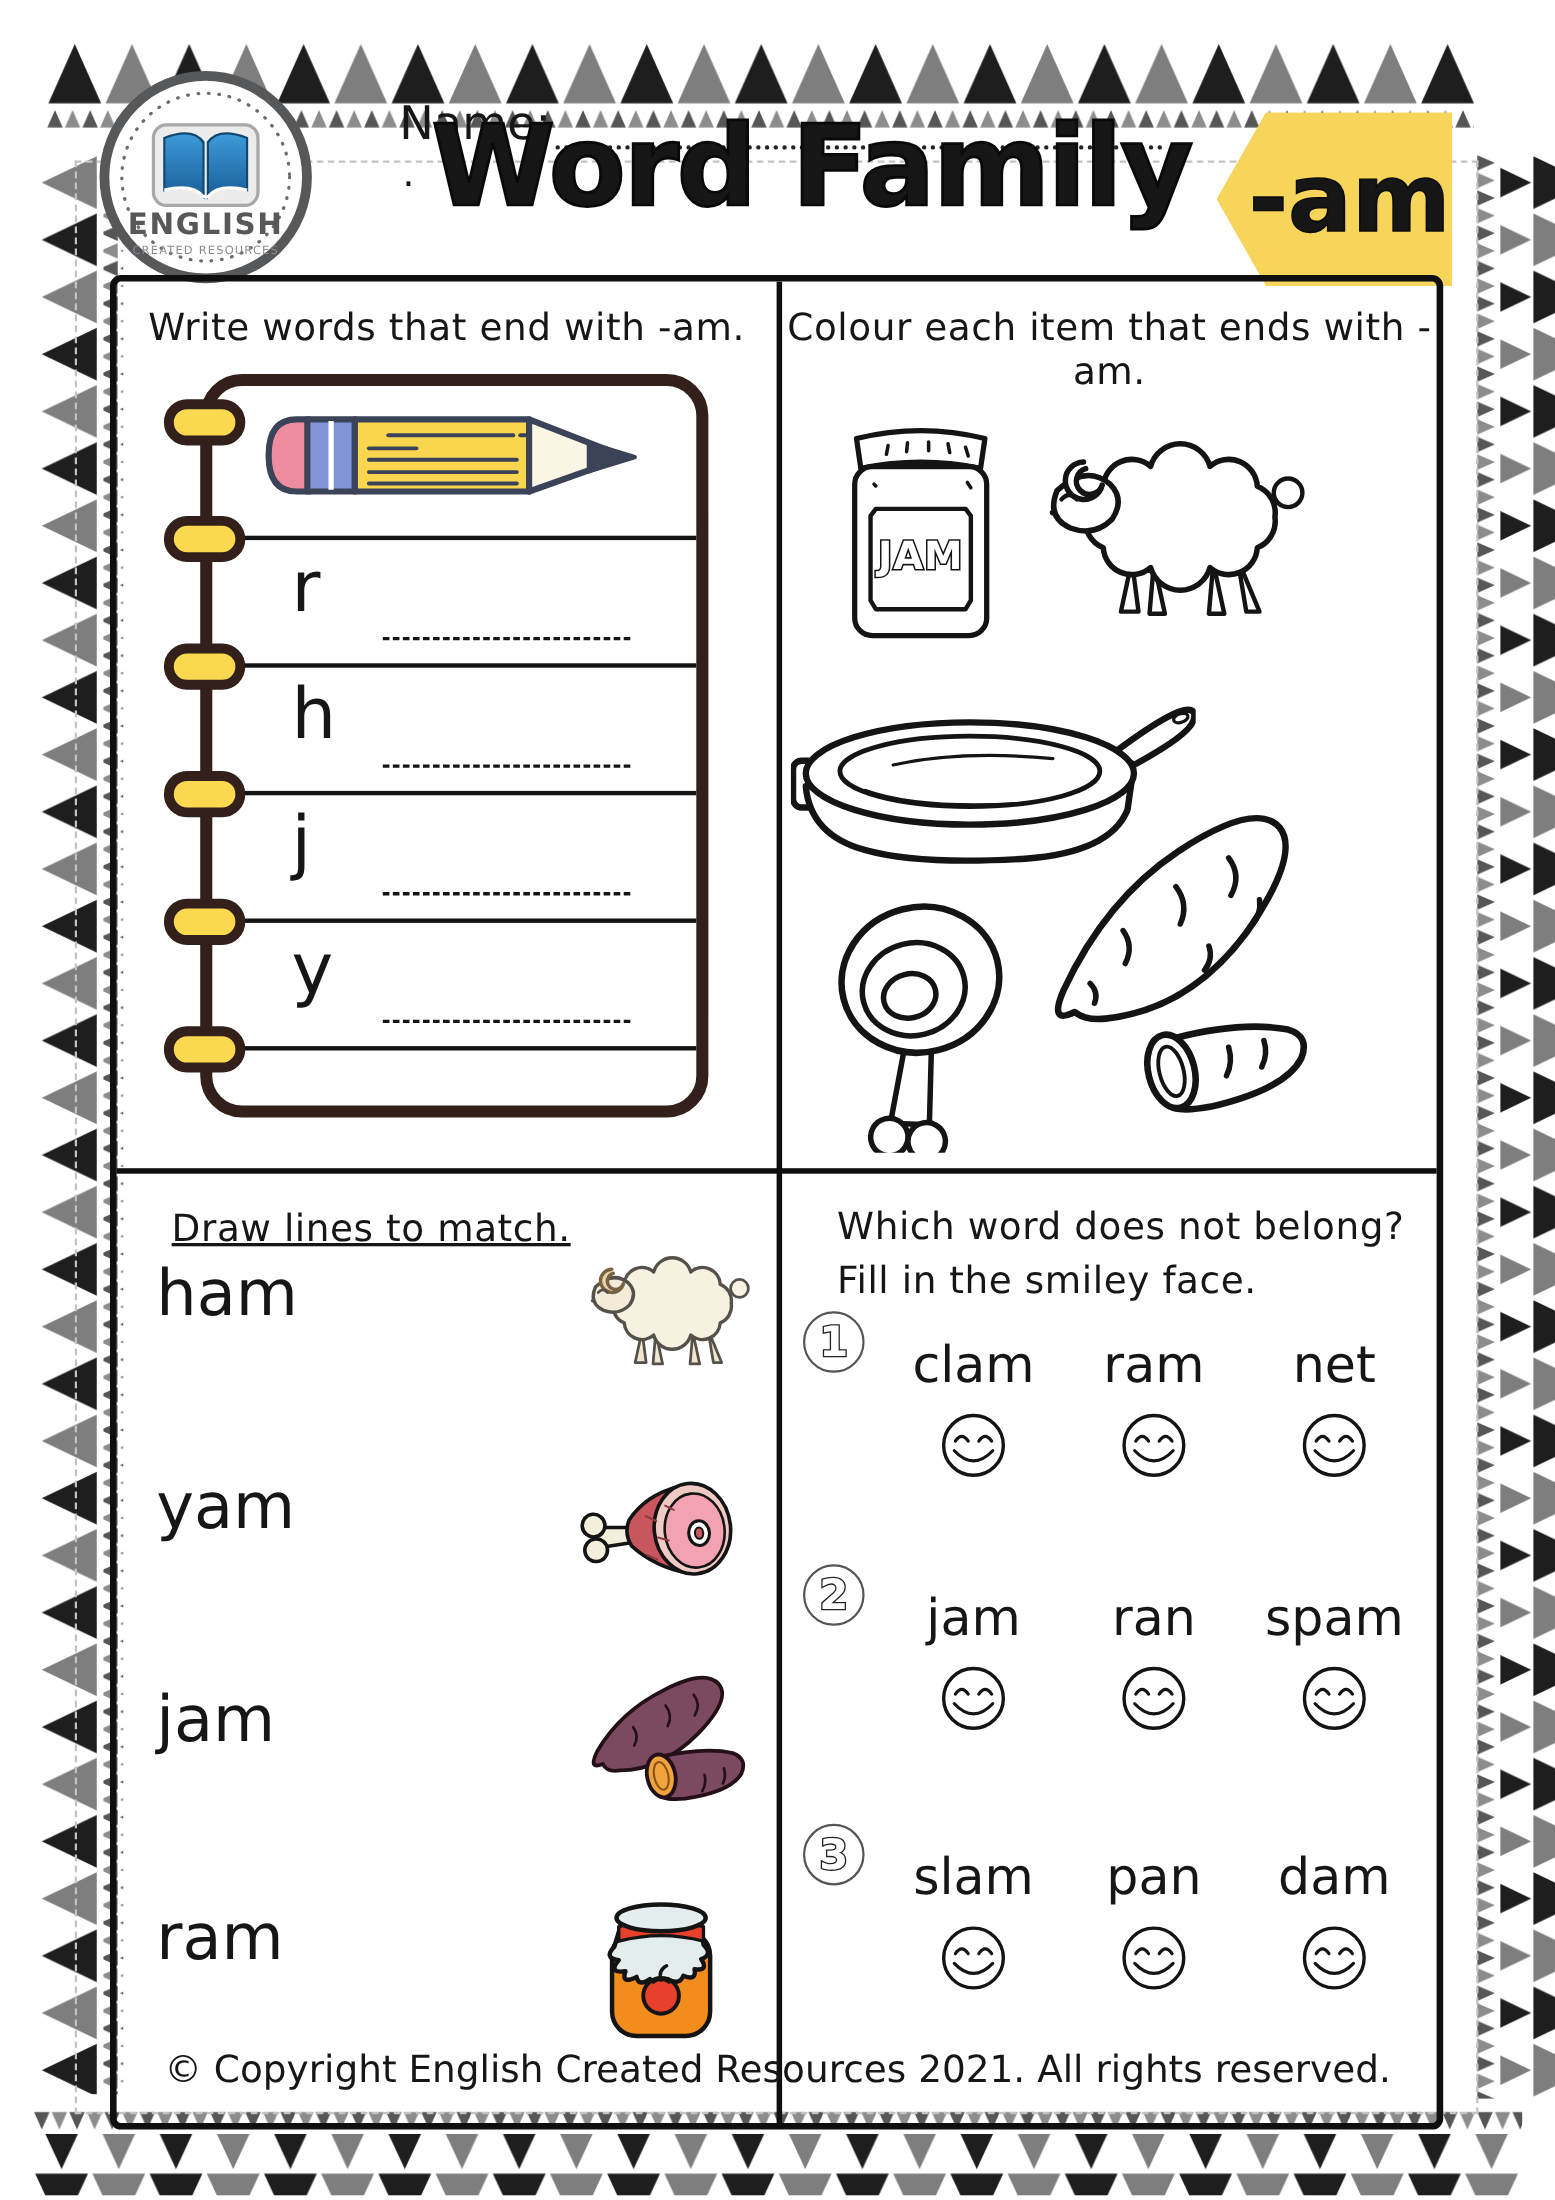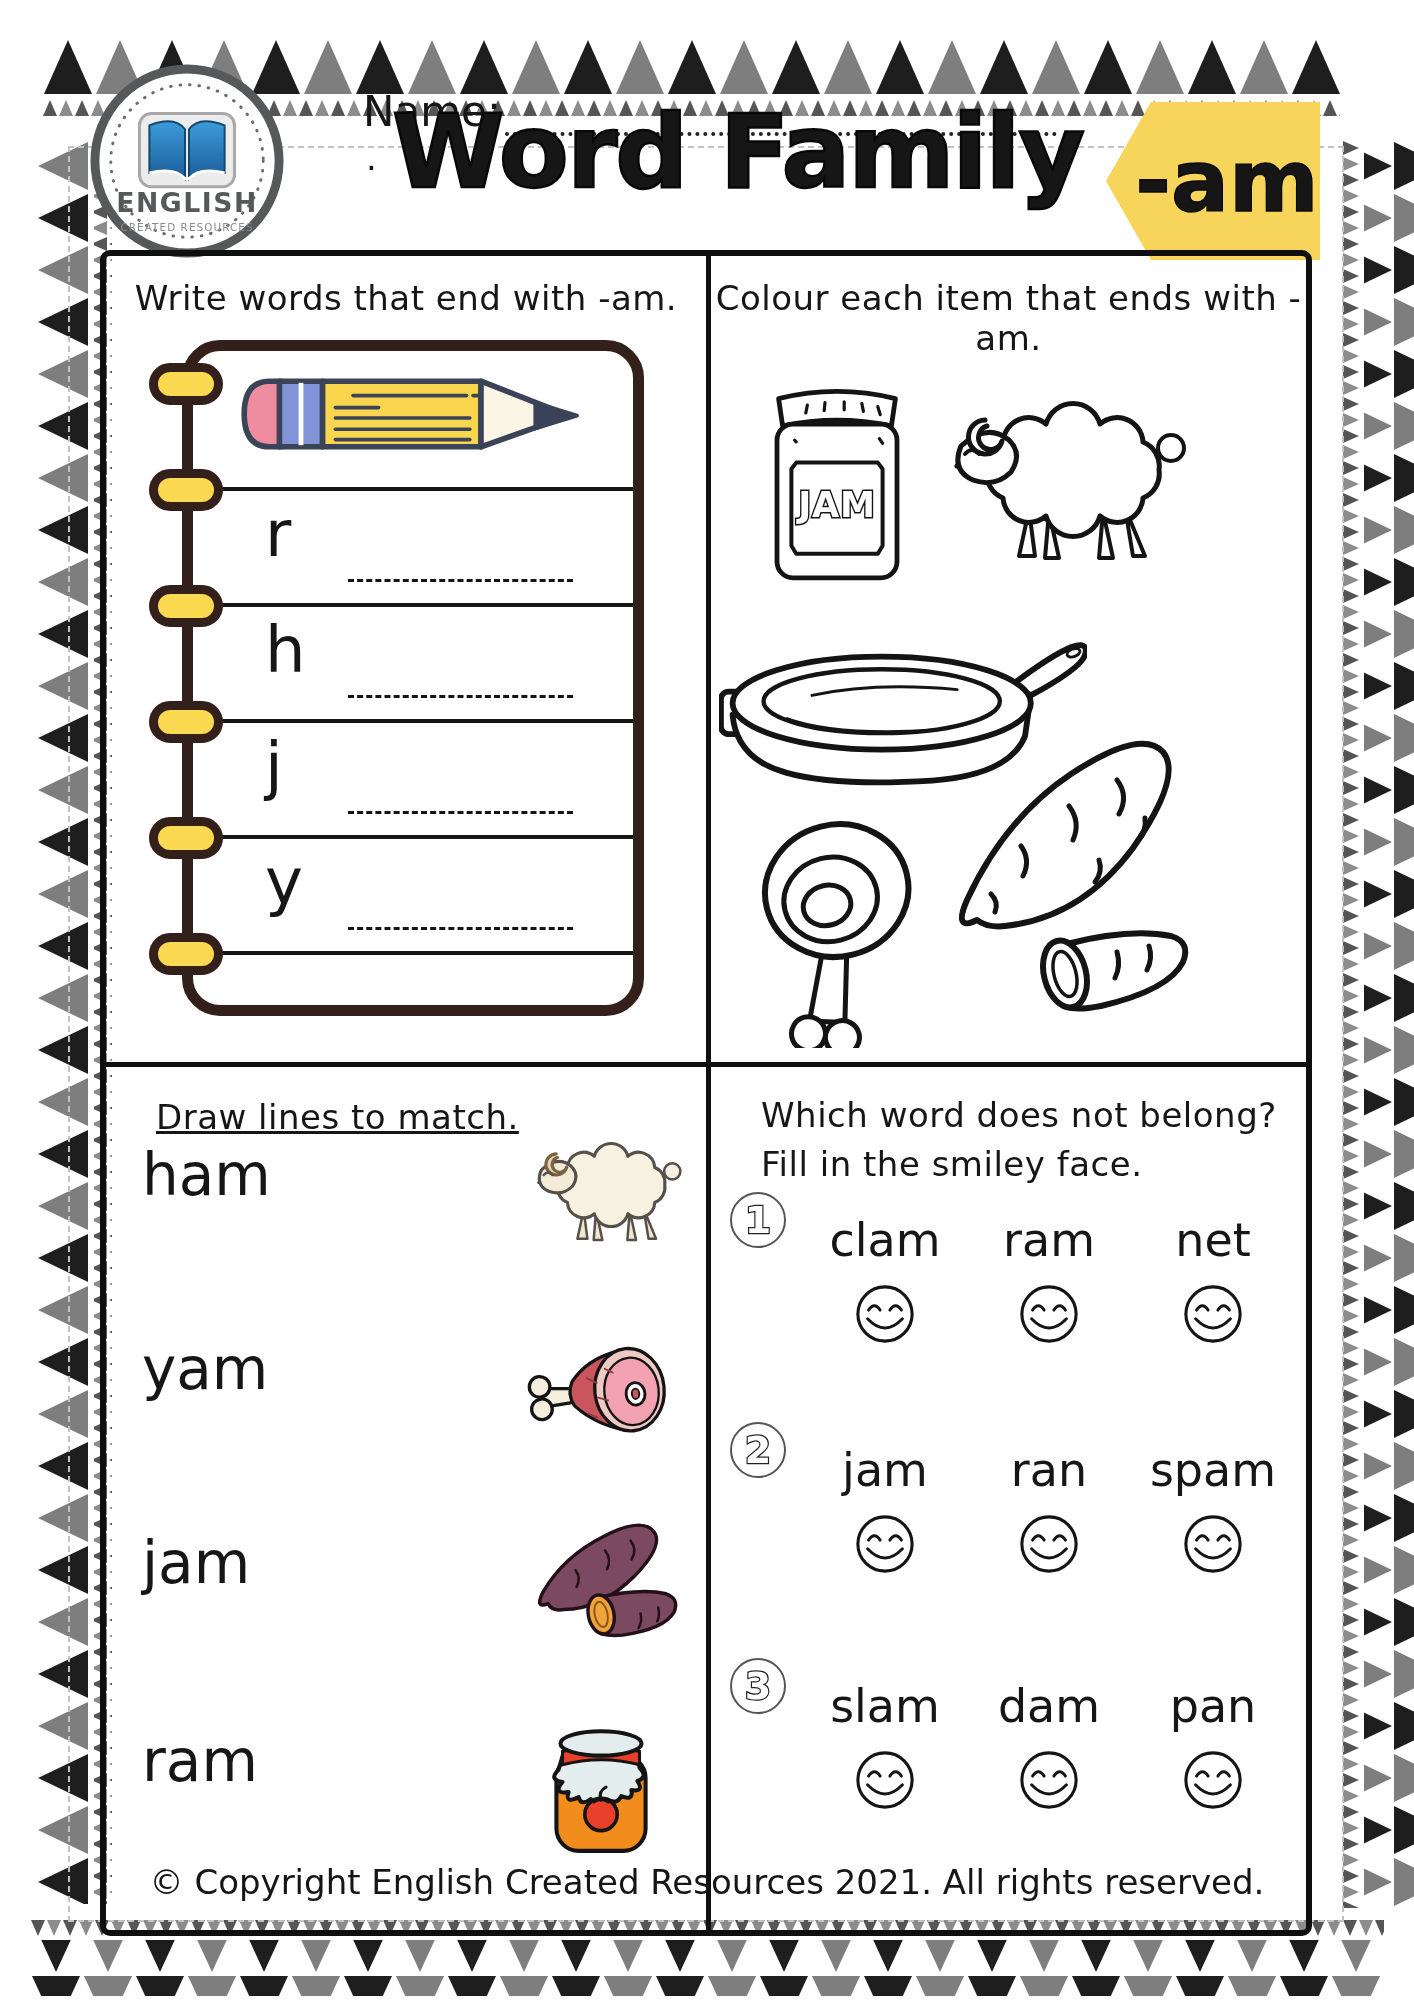--- a/index.html
+++ b/index.html
@@ -435,27 +435,27 @@
           <circle cx="31" cy="31" r="27" fill="#fff" stroke="#555" stroke-width="2"></circle>
           <text x="31" y="44" text-anchor="middle" font-size="38" font-weight="bold" fill="#fff" stroke="#222" stroke-width="2.4" style="paint-order:stroke">3</text>
         </svg>
         <div class="ooo-cell">
           <span class="ooo-word">slam</span>
           <svg width="62" height="62">
               <use href="#smiley"></use>
             </svg>
         </div>
         <div class="ooo-cell">
+          <span class="ooo-word">pan</span>
+          <svg width="62" height="62">
+              <use href="#smiley"></use>
+            </svg>
+        </div>
+        <div class="ooo-cell">
           <span class="ooo-word">dam</span>
-          <svg width="62" height="62">
-              <use href="#smiley"></use>
-            </svg>
-        </div>
-        <div class="ooo-cell">
-          <span class="ooo-word">pan</span>
           <svg width="62" height="62">
               <use href="#smiley"></use>
             </svg>
         </div>
       </div>
     </div>
   </div>
 
   <div class="abs footer">© Copyright English Created Resources 2021. All rights reserved.</div>
 

